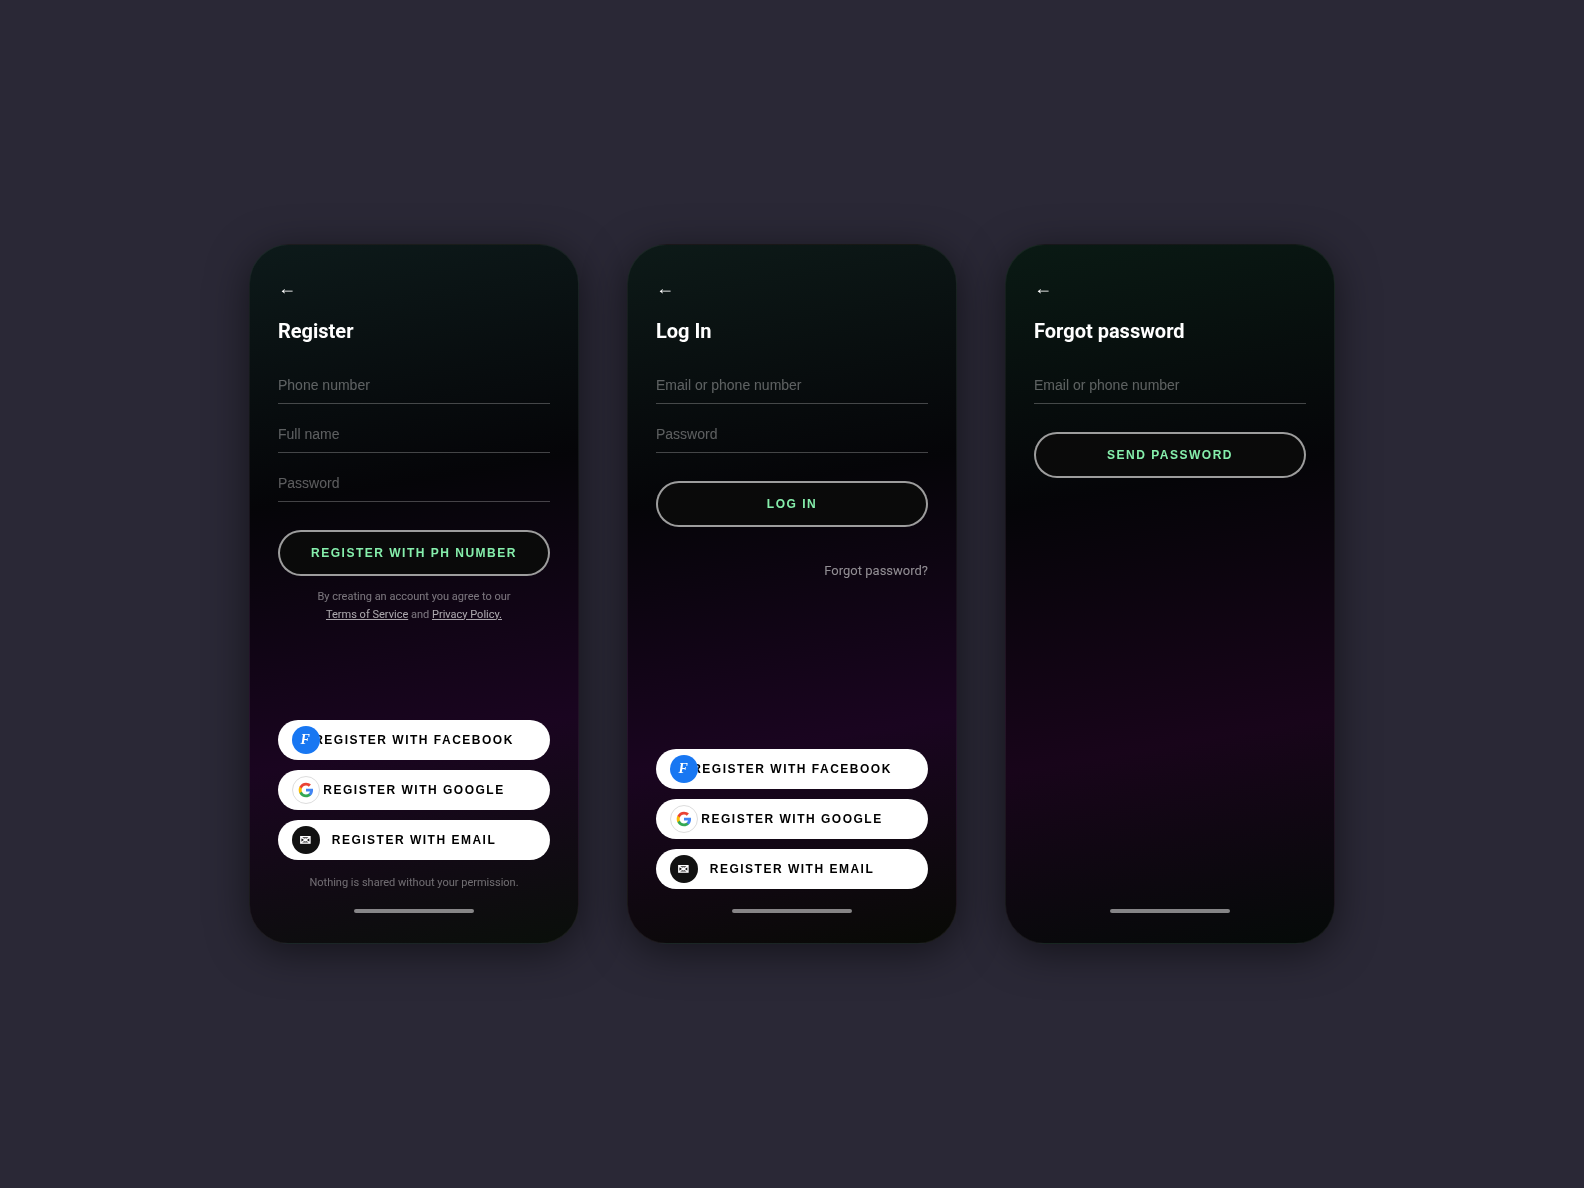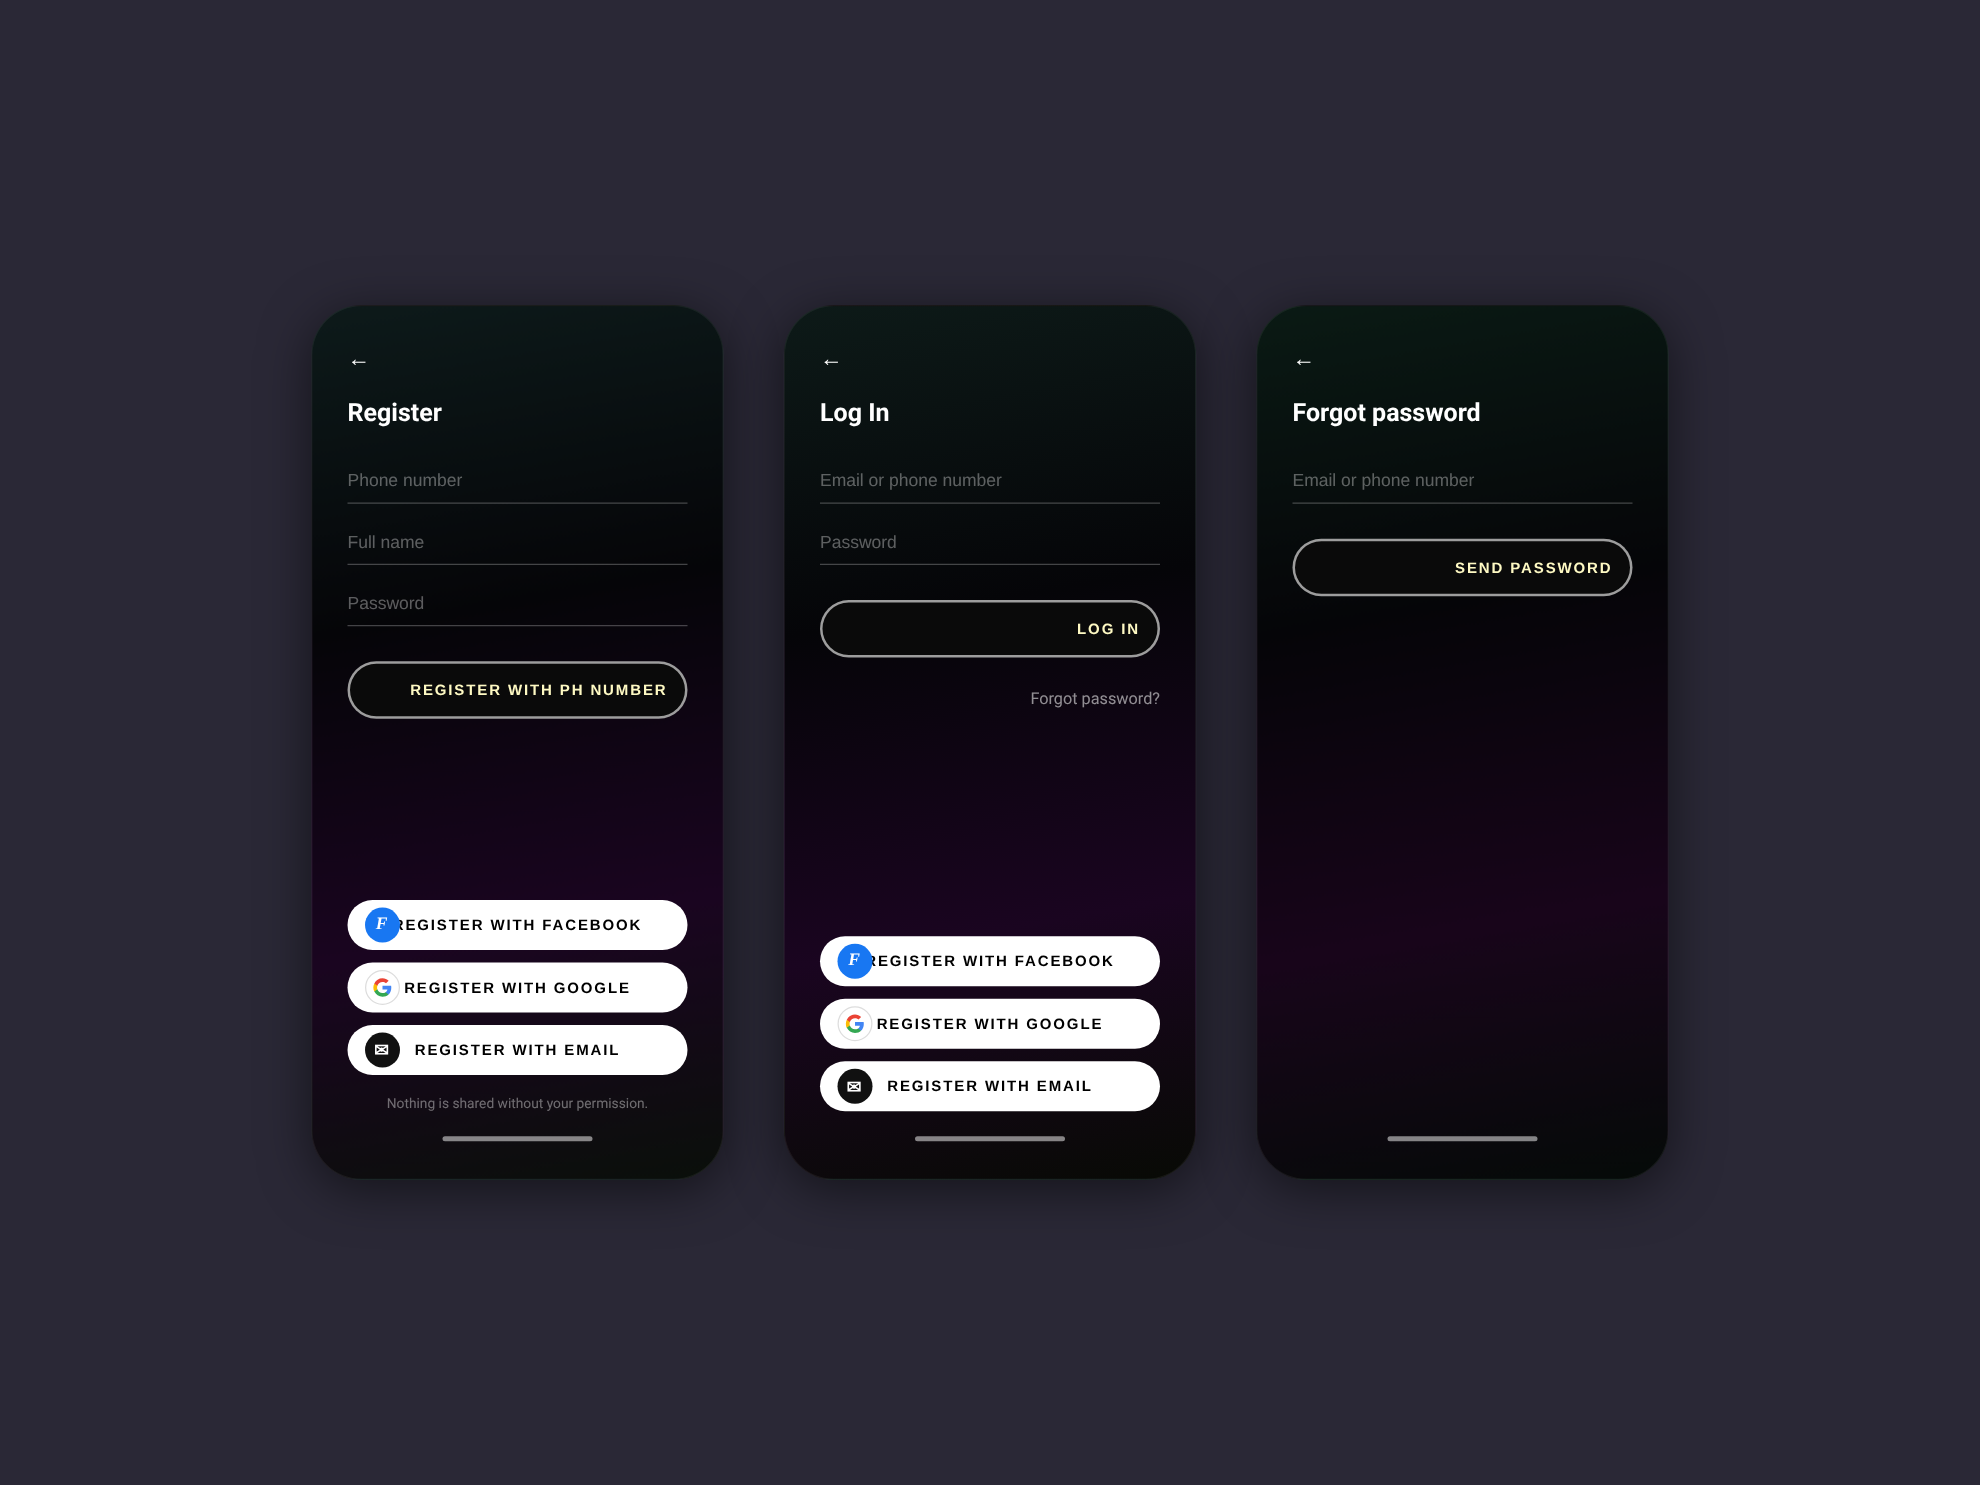--- a/index.html
+++ b/index.html
@@ -71,26 +71,26 @@
     .form-input::placeholder {
       color: rgba(255,255,255,0.35);
     }
 
     .primary-btn {
       width: 100%;
       background: #0a0a0a;
       border: 2px solid rgba(255,255,255,0.6);
       border-radius: 50px;
       padding: 14px;
-      color: #fef9c3;
+      color: #86efac;
       font-size: 12px;
       font-weight: 700;
       letter-spacing: 1.5px;
       cursor: pointer;
-      text-align: right;
+      text-align: center;
       margin: 16px 0 12px;
       text-transform: uppercase;
     }
 
     .terms-text {
       text-align: center;
       font-size: 11px;
       color: rgba(255,255,255,0.45);
       line-height: 1.6;
       margin-bottom: 20px;
@@ -182,21 +182,21 @@
       background: rgba(255,255,255,0.5);
       border-radius: 2px;
       margin: 20px auto 0;
     }
 
     .forgot-password-link {
       text-align: right;
       color: rgba(255,255,255,0.55);
       font-size: 13px;
       cursor: pointer;
-      margin-top: 14px;
+      margin-top: 24px;
       margin-bottom: 28px;
     }
 
     
     .screen-register {
       background: linear-gradient(170deg, #0d1a1a 0%, #050508 35%, #1a0520 70%, #0a0f0a 100%);
     }
 
     .screen-login {
       background: linear-gradient(170deg, #0d1a18 0%, #050508 35%, #1a0520 70%, #080a05 100%);
@@ -222,20 +222,26 @@
     </div>
     <div class="form-group">
       <input class="form-input" type="text" placeholder="Full name" style="">
     </div>
     <div class="form-group">
       <input class="form-input" type="password" placeholder="Password" style="">
     </div>
 
     <button class="primary-btn">REGISTER WITH  PH NUMBER</button>
 
+    <div class="terms-text">
+      <span>By creating an account you agree to our</span><br>
+      <a href="#">Terms of Service</a>
+      <span>and</span>
+      <a href="#">Privacy Policy.</a>
+    </div>
 
     <div class="spacer"></div>
 
     <div class="social-buttons">
       <button class="social-btn">
         <span class="icon-wrapper facebook-icon-bg">
           <span class="facebook-icon-letter">f</span>
         </span>
         <span>REGISTER WITH FACEBOOK</span>
       </button>

